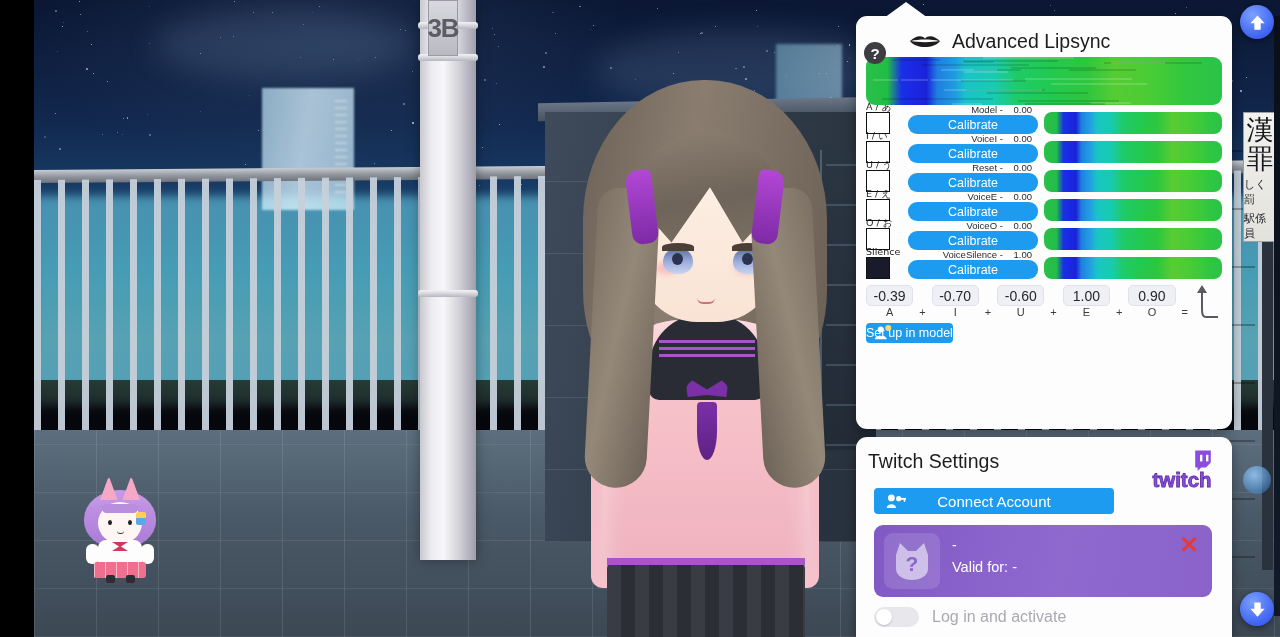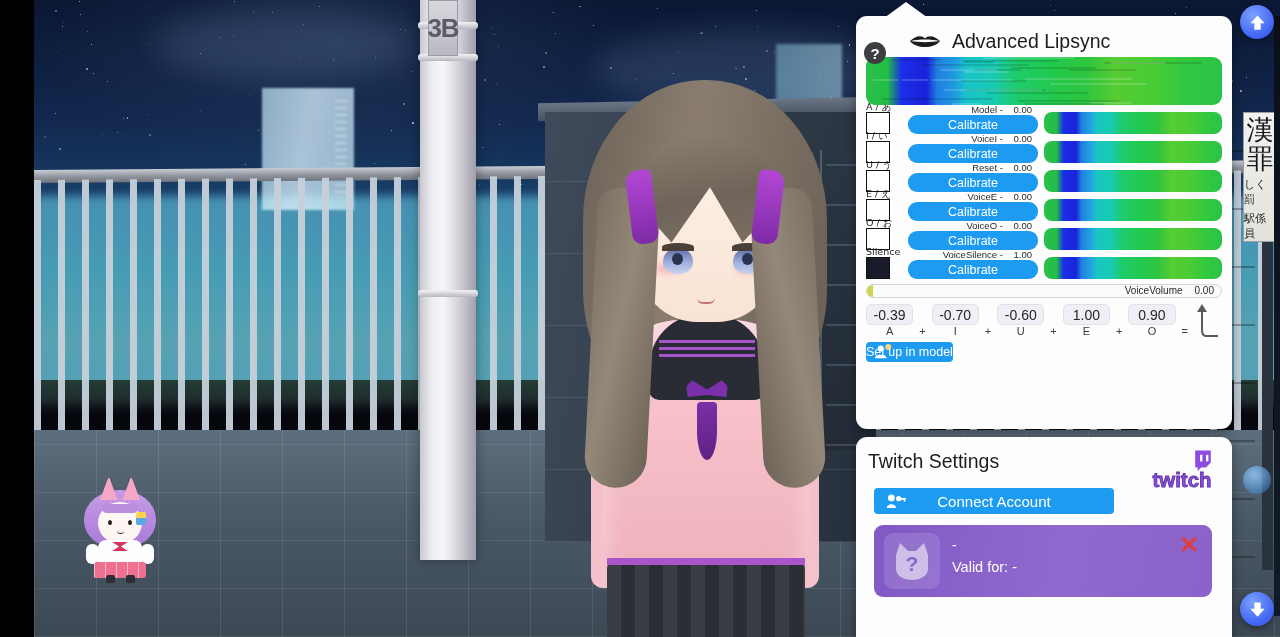--- a/index.html
+++ b/index.html
@@ -870,24 +870,20 @@
             <div class="streak" style="left: 2.30348%; width: 6.65802%; top: 95.7867%;"></div>
             <div class="streak d" style="left: 8.81697%; width: 7.37546%; top: 9.96137%;"></div>
             <div class="streak" style="left: 28.6738%; width: 29.7522%; top: 15.3897%;"></div>
             <div class="streak" style="left: 31.636%; width: 7.10754%; top: 34.603%;"></div>
             <div class="streak" style="left: 39.5182%; width: 11.4179%; top: 13.8061%;"></div>
           </div>
         </div>
       </div>
 
     <div id="slider-rows">
-        <div class="slider">
-          <div class="fillmark"></div>
-          <div class="stxt"><span>VoiceVolume</span><span class="sv">0.00</span></div>
-        </div>
       </div>
 
     <div class="nums" id="formula-row">
         <div class="numcell">
           <div class="numbox">-0.39</div>
           <div class="numlbl">A</div>
         </div>
         <div class="opr" style="align-self: flex-end;">+</div>
         <div class="numcell">
           <div class="numbox">-0.70</div>
@@ -951,15 +947,21 @@
         <svg viewBox="0 0 44 44" width="44" height="44">
           <path d="M6 16 L10 4 L18 12 H26 L34 4 L38 16 V30 C38 38, 28 41, 22 41 C16 41, 6 38, 6 30 Z" fill="rgba(255,255,255,.55)"></path>
           <text x="22" y="32" font-family="Liberation Sans, sans-serif" font-size="21" font-weight="bold" fill="#8c66c9" text-anchor="middle">?</text>
         </svg>
       </div>
       <div class="acct-name">-</div>
       <div class="acct-valid">Valid for: -</div>
       <div class="acct-x">✕</div>
     </div>
 
+    <div class="toggle-row">
+      <div class="toggle">
+        <div class="kn"></div>
+      </div>
+      <div class="toggle-lbl">Log in and activate</div>
+    </div>
   </div>
 
 </div>
 
 </body></html>

